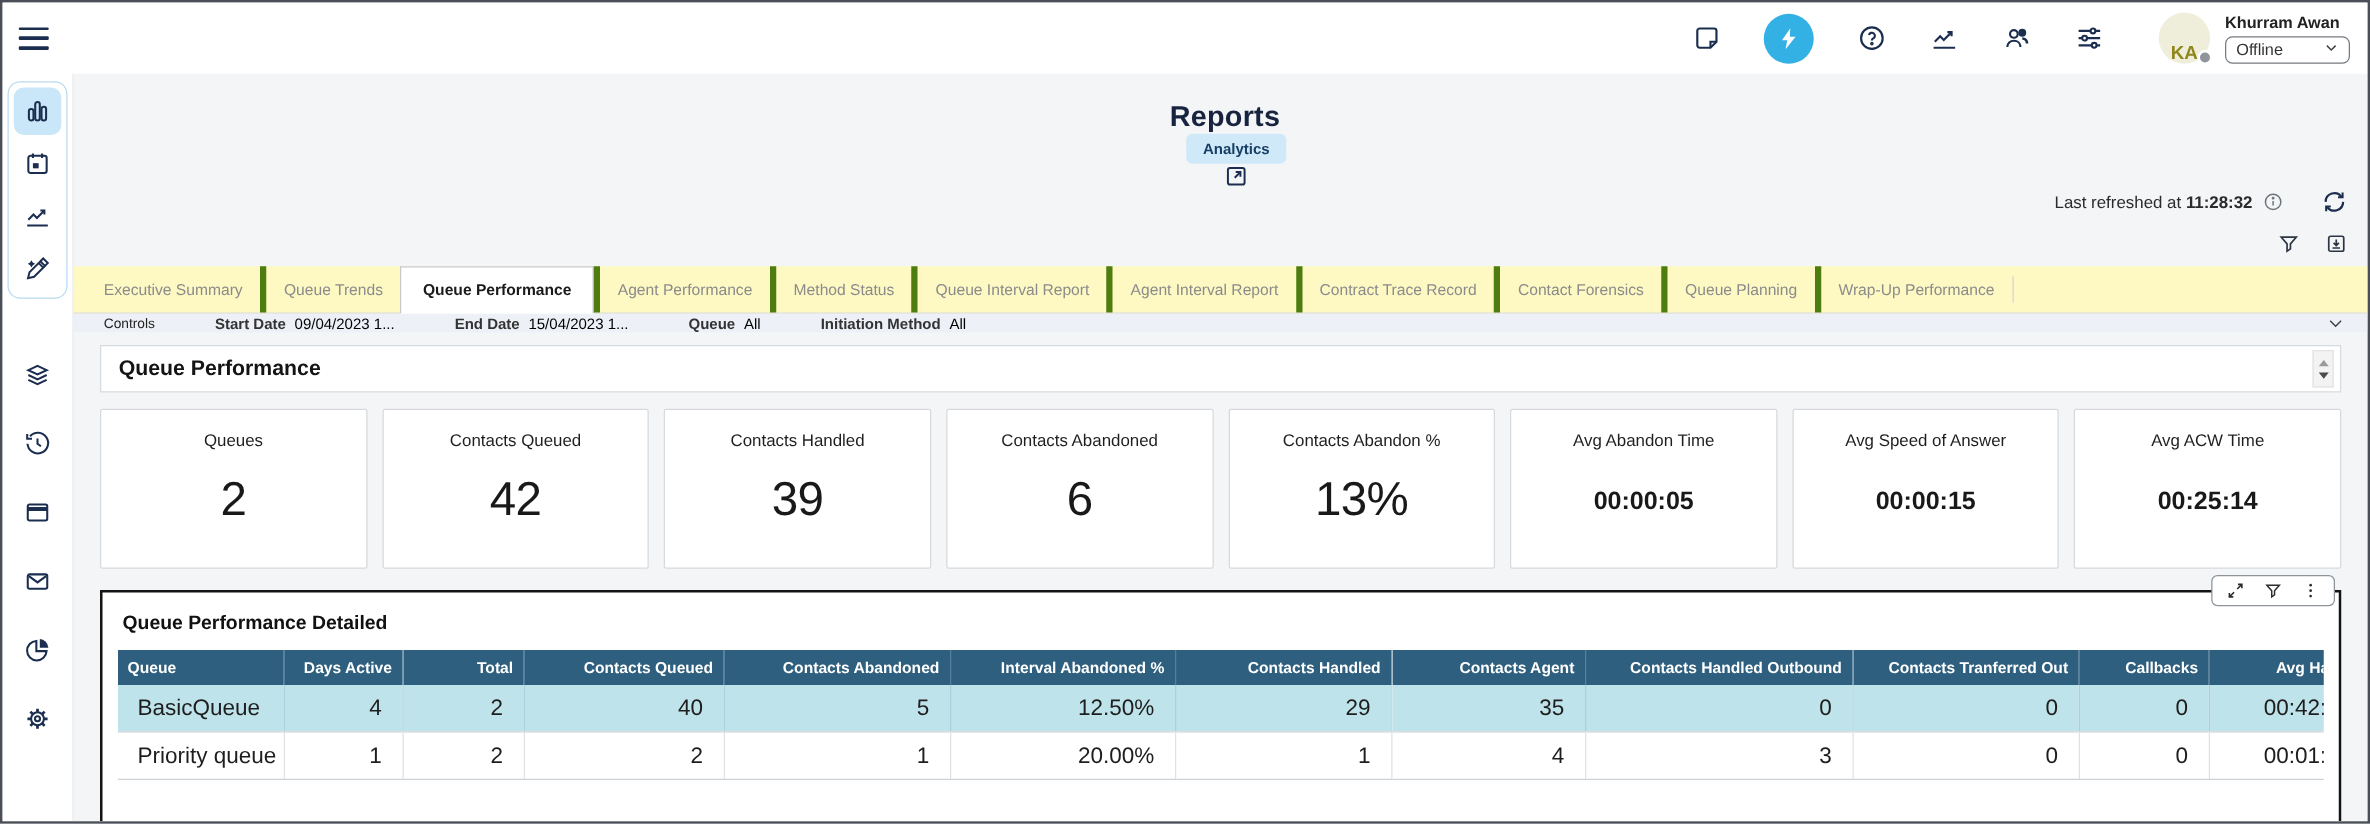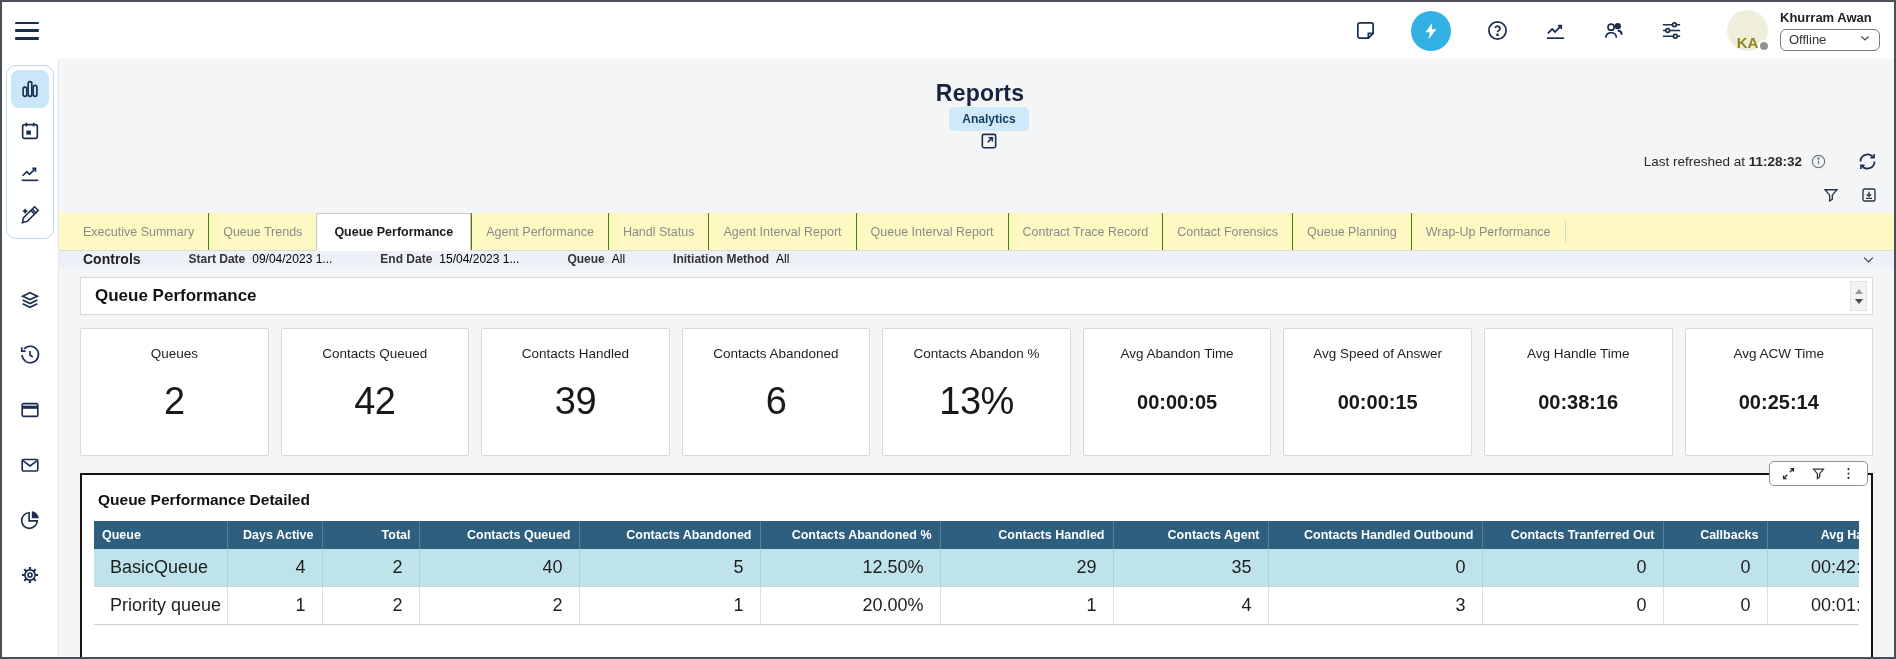--- a/index.html
+++ b/index.html
@@ -59,30 +59,30 @@
   .info-icon { margin-left:8px; color:#6f757b; } .info-icon svg{ width:17px; height:17px; }
   .refresh-icon { margin-left:30px; color:#1c2e4f; } .refresh-icon svg{ width:21px; height:21px; }
 
   .utility-row { display:flex; justify-content:flex-end; gap:20px; margin:14px 16px 0 0; }
   .util-icon { color:#2b3442; } .util-icon svg { width:18px; height:18px; }
 
   
   .tabs-row { margin-top:9px; background:#fef9c3; border-bottom:1px solid #dcdcdc;
               display:flex; align-items:stretch; padding-left:10px; }
   .tab { font-size:12.5px; color:#8b8b8b; padding:11px 14px 10px; cursor:pointer;
-         border-left:1px solid #4d7c0f; white-space:nowrap; display:flex; align-items:center; }
+         border-left:5px solid #4d7c0f; white-space:nowrap; display:flex; align-items:center; }
   .tab:first-child { border-left:none; }
   .tab.active { background:#fff; border:1px solid #c9c9c9; border-bottom:1px solid #fff;
                 margin-bottom:-1px; font-weight:bold; color:#1a1a1a; padding:11px 17px; }
   .tab-endcap { border-left:1px solid #d3d3d3; margin:8px 0; }
 
   
   .controls-bar { background:#edf1f7; height:40px; display:flex; align-items:center;
                   padding:0 18px 0 24px; }
-  .controls-title { font-size:14px; color:#222;font-weight:bold; }
+  .controls-title { font-size:11px; color:#222; }
   .ctl-field { margin-left:48px; display:flex; align-items:center; gap:7px; cursor:pointer; }
   .ctl-field:first-of-type { margin-left:58px; }
   .ctl-label { font-size:12px; font-weight:bold; color:#333; }
   .ctl-value { font-size:12px; color:#000000; }
   .controls-chevron { margin-left:auto; color:#3a3f46; } .controls-chevron svg{ width:15px; height:15px; }
 
   
   .content { margin-top:10px; padding:0 21px; flex:1; }
 
   .qp-panel { background:#fff; border:1px solid #d6dadd; height:38px; display:flex;
@@ -318,23 +318,23 @@
               <path d="M12 7.5v6M9.2 11l2.8 2.8 2.8-2.8M8 16.5h8"></path>
             </svg>
         </div>
       </div>
 
       <div class="tabs-row">
         <div class="tab">Executive Summary</div>
         <div class="tab">Queue Trends</div>
         <div class="tab active">Queue Performance</div>
         <div class="tab">Agent Performance</div>
-        <div class="tab">Handl Status</div>
+        <div class="tab">Method Status</div>
+        <div class="tab">Queue Interval Report</div>
         <div class="tab">Agent Interval Report</div>
-        <div class="tab">Queue Interval Report</div>
         <div class="tab">Contract Trace Record</div>
         <div class="tab">Contact Forensics</div>
         <div class="tab">Queue Planning</div>
         <div class="tab">Wrap-Up Performance</div>
         <div class="tab-endcap"></div>
       </div>
 
       <div class="controls-bar">
         <div class="controls-title">Controls</div>
         <div class="ctl-field">
@@ -391,24 +391,20 @@
             <div class="kpi-label">Contacts Abandon %</div>
             <div class="kpi-value">13%</div>
           </div>
           <div class="kpi-card">
             <div class="kpi-label">Avg Abandon Time</div>
             <div class="kpi-value time">00:00:05</div>
           </div>
           <div class="kpi-card">
             <div class="kpi-label">Avg Speed of Answer</div>
             <div class="kpi-value time">00:00:15</div>
-          </div>
-          <div class="kpi-card">
-            <div class="kpi-label">Avg Handle Time</div>
-            <div class="kpi-value time">00:38:16</div>
           </div>
           <div class="kpi-card">
             <div class="kpi-label">Avg ACW Time</div>
             <div class="kpi-value time">00:25:14</div>
           </div>
         </div>
 
         <div class="panel-wrap">
           <div class="detail-toolbar">
             <svg viewBox="0 0 24 24" fill="none" stroke="currentColor" stroke-width="2">
@@ -443,21 +439,21 @@
                     <col class="c10">
                     <col class="c11">
                 </colgroup>
                 <thead>
                   <tr>
                     <th>Queue</th>
                     <th>Days Active</th>
                     <th>Total</th>
                     <th>Contacts Queued</th>
                     <th>Contacts Abandoned</th>
-                    <th>Contacts Abandoned %</th>
+                    <th>Interval Abandoned %</th>
                     <th>Contacts Handled</th>
                     <th>Contacts Agent</th>
                     <th>Contacts Handled Outbound</th>
                     <th>Contacts Tranferred Out</th>
                     <th>Callbacks</th>
                     <th>Avg Handl..</th>
                   </tr>
                 </thead>
                 <tbody>
                   <tr class="selected">

